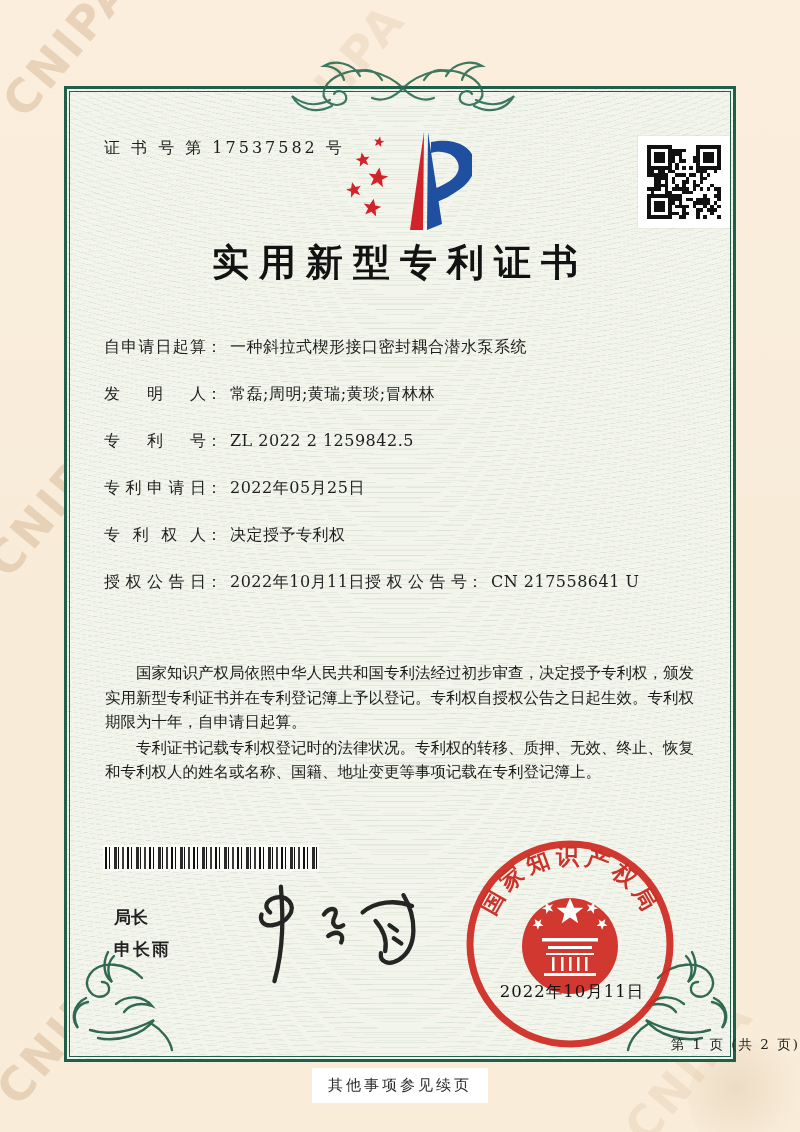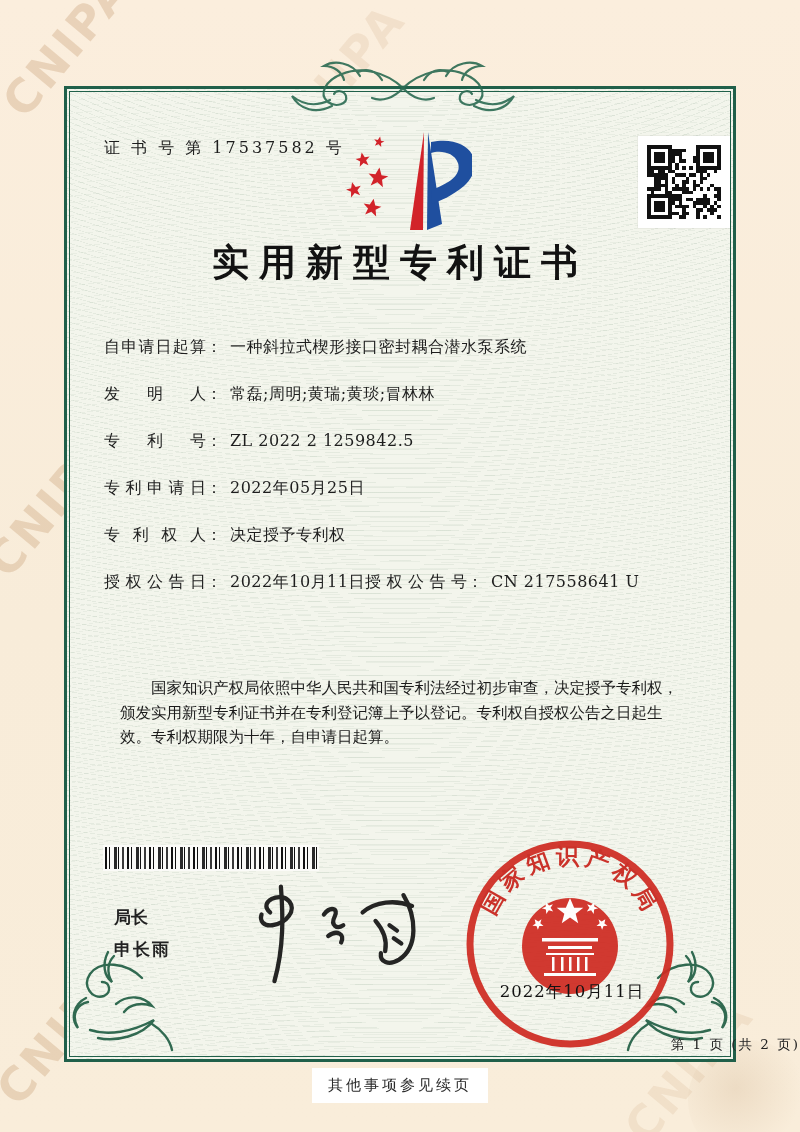--- a/index.html
+++ b/index.html
@@ -51,21 +51,21 @@
   
   .fields{ position:absolute; left:104px; top:334px; width:600px; z-index:4; }
   .field-row{ height:47px; font-size:16px; color:#1e1e1e; line-height:26px; white-space:nowrap; }
   .flabel{ display:inline-block; width:102px; text-align:justify; text-align-last:justify; }
   .fcolon{ display:inline-block; }
   .fvalue{ margin-left:8px; letter-spacing:0.5px; }
   .pair2{ }
   
   .body-text{ position:absolute; left:104px; top:660px; width:600px; z-index:4;
     font-size:15.5px; line-height:24.5px; color:#1b1b1b; }
-  .body-text p{ margin:16px; text-indent:2em; }
+  .body-text p{ margin:1px; text-indent:2em; }
   
   .barcode-box{ position:absolute; left:103px; top:845px; padding:2px; background:#fbfbf8; z-index:4; }
   .barcode{
     width:212px; height:22px;
     background:repeating-linear-gradient(90deg,
       #101010 0 2px, #fbfbf8 2px 4px,
       #101010 4px 5px, #fbfbf8 5px 9px,
       #2a2a2a 9px 12px, #fbfbf8 12px 13px,
       #101010 13px 14px, #fbfbf8 14px 17px,
       #3a3a3a 17px 19px, #fbfbf8 19px 22px);
@@ -416,20 +416,21 @@
     <div class="field-row">
       <span class="flabel">专利权人</span><span class="fcolon">：</span><span class="fvalue">决定授予专利权</span>
     </div>
     <div class="field-row">
       <span class="flabel">授权公告日</span><span class="fcolon">：</span><span class="fvalue">2022年10月11日</span><span class="flabel pair2">授权公告号</span><span class="fcolon">：</span><span class="fvalue">CN 217558641 U</span>
     </div>
   </div>
 
   <div class="body-text">
     <p>国家知识产权局依照中华人民共和国专利法经过初步审查，决定授予专利权，颁发实用新型专利证书并在专利登记簿上予以登记。专利权自授权公告之日起生效。专利权期限为十年，自申请日起算。</p>
+    <p>专利证书记载专利权登记时的法律状况。专利权的转移、质押、无效、终止、恢复和专利权人的姓名或名称、国籍、地址变更等事项记载在专利登记簿上。</p>
   </div>
 
   <div class="barcode-box">
     <div class="barcode"></div>
   </div>
 
   <div class="signer-title">局长</div>
   <div class="signer-name">申长雨</div>
 
   <svg class="signature" viewBox="0 0 200 100">

